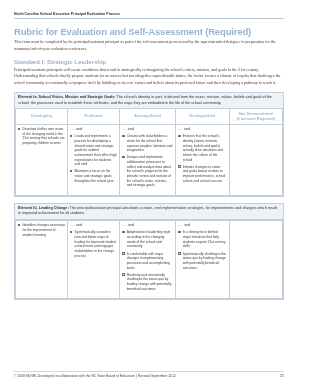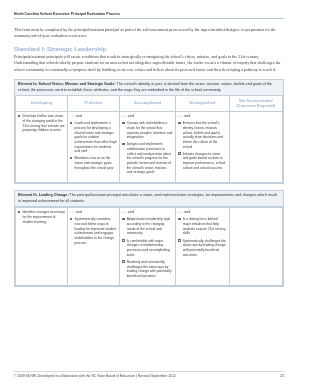--- a/index.html
+++ b/index.html
@@ -140,20 +140,21 @@
   }
   .footer .pg{font-size:3.6px;}
 </style>
 </head>
 <body>
 
 <div class="page">
 
   <div class="running-head">North Carolina School Executive Principal Evaluation Process</div>
 
+  <h1 class="doc-title">Rubric for Evaluation and Self-Assessment (Required)</h1>
 
   <p class="intro">This form must be completed by the principal/assistant principal as part of the self-assessment process and by the superintendent/designee in preparation for the summary/end-of-year evaluation conference.</p>
 
   <h2 class="std-title">Standard I: Strategic Leadership</h2>
   <p class="std-body">Principals/assistant principals will create conditions that result in strategically re-imagining the school's vision, mission, and goals in the 21st century. Understanding that schools ideally prepare students for an unseen but not altogether unpredictable future, the leader creates a climate of inquiry that challenges the school community to continually re-purpose itself by building on its core values and beliefs about its preferred future and then developing a pathway to reach it.</p>
 
   <div class="rubric">
     <div class="elem-bar">
       <b>Element Ia.</b>
       <b>School Vision, Mission and Strategic Goals:</b>

